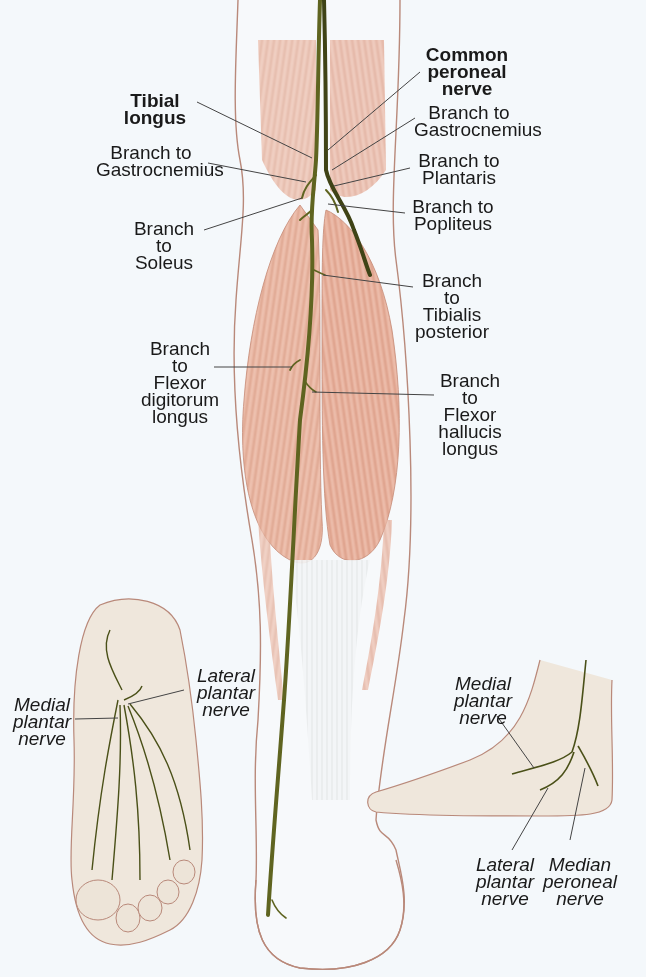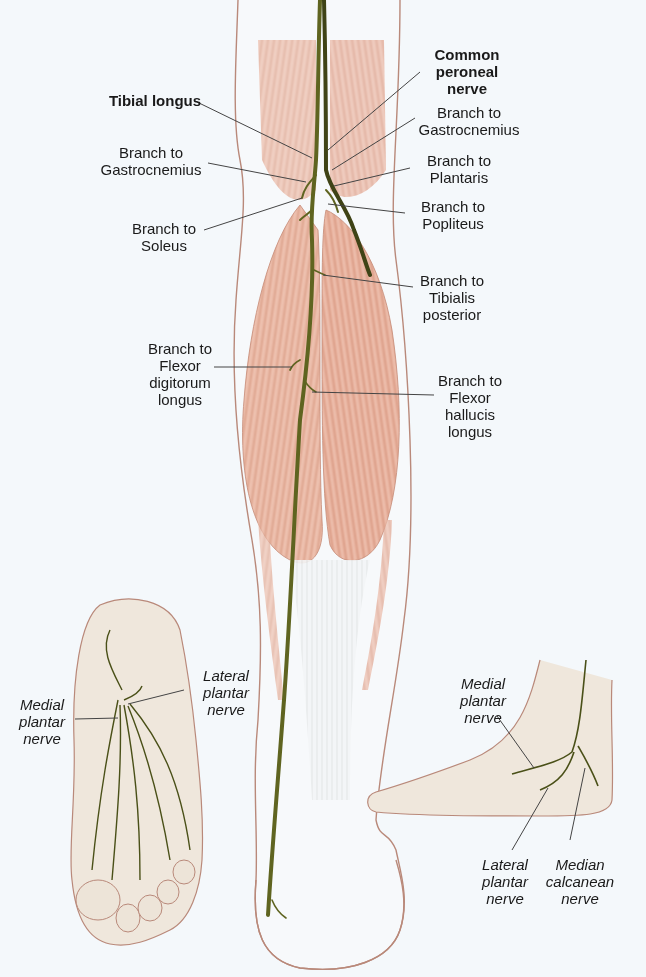--- a/index.html
+++ b/index.html
@@ -1,19 +1,19 @@
 <!DOCTYPE html>
 <html><head>
 <meta charset="utf-8">
 <style>
   html, body { margin:0; padding:0; }
   body { width:646px; height:977px; background:#f4f8fb; position:relative; overflow:hidden;
          font-family:"Liberation Sans", sans-serif; }
   #fig { position:absolute; left:0; top:0; }
-  .lbl { position:absolute; font-size:15px; line-height:17px; color:#1a1a1a; text-align:center; white-space:pre-line; }
+  .lbl { position:absolute; font-size:19px; line-height:17px; color:#1a1a1a; text-align:center; white-space:pre-line; }
   .lbl.bold { font-weight:bold; }
   .lbl.ital { font-style:italic; }
 </style>
 </head>
 <body>
 
 <svg id="fig" width="646" height="977" viewBox="0 0 646 977">
   <defs>
     <pattern id="fibers" width="6" height="10" patternUnits="userSpaceOnUse" patternTransform="rotate(8)">
       <rect width="6" height="10" fill="#e9b7a4"></rect>
@@ -149,14 +149,14 @@
 plantar
 nerve</div>
 
 <div class="lbl ital" style="left:448px;top:675px;width:70px;">Medial
 plantar
 nerve</div>
 <div class="lbl ital" style="left:472px;top:856px;width:66px;">Lateral
 plantar
 nerve</div>
 <div class="lbl ital" style="left:540px;top:856px;width:80px;">Median
-calcanean
+peroneal
 nerve</div>
 
 </body></html>

